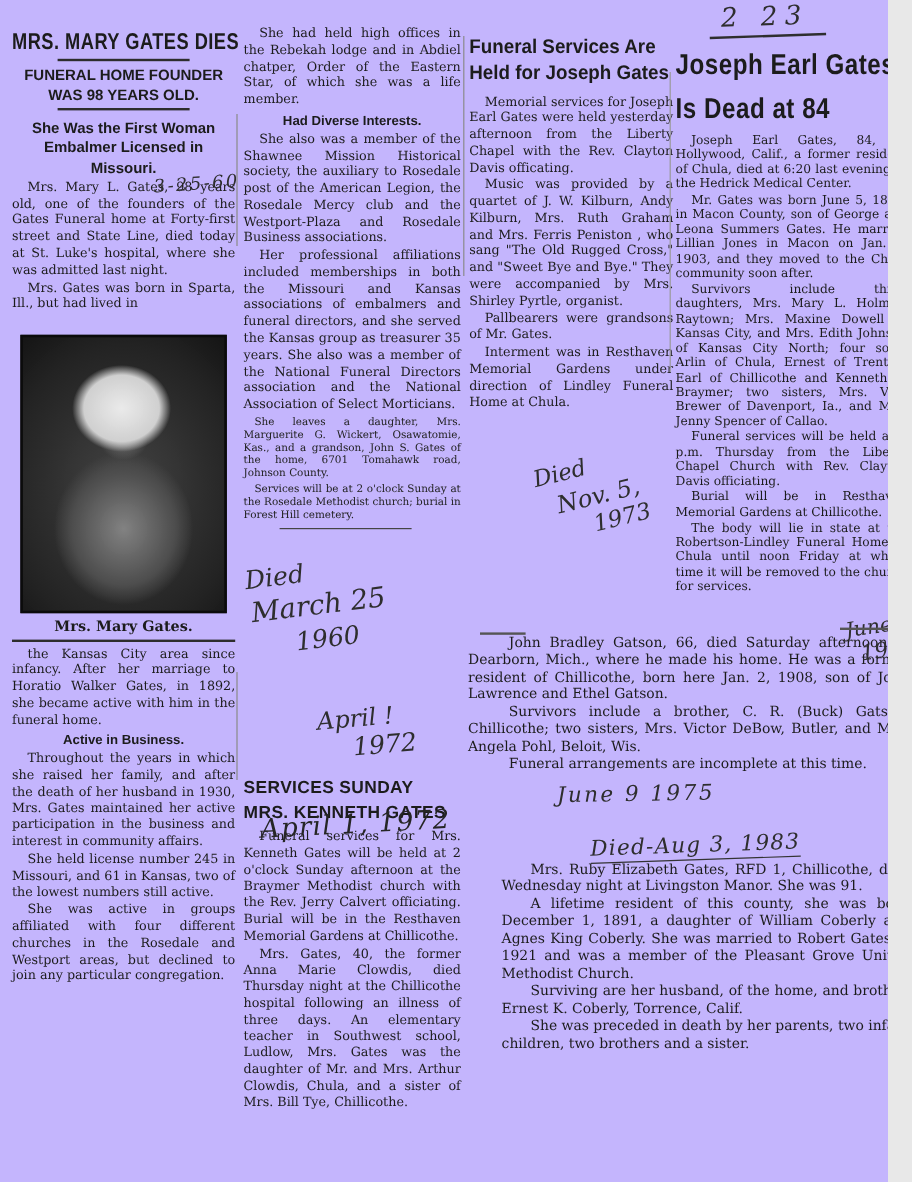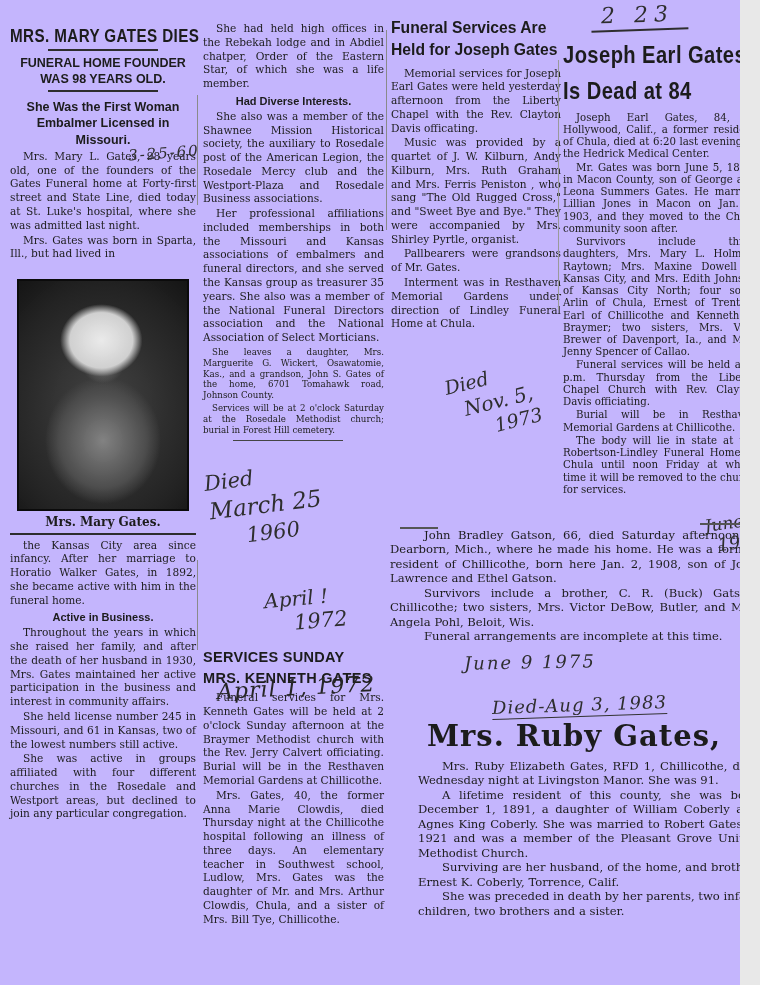--- a/index.html
+++ b/index.html
@@ -2,21 +2,21 @@
 <html><head>
 <meta charset="utf-8">
 <style>
   html,body{margin:0;padding:0;background:#e8e8e8;}
   .page{position:relative;width:708px;height:985px;background:#c4b5fd;overflow:hidden;
         font-family:"DejaVu Serif",serif;color:#1c1c1c;padding-left:32px;}
   .col{position:absolute;}
   
   #c1{left:10px;top:26px;width:186px;}
   #c2{left:203px;top:22px;width:181px;}
-  #c3{left:391px;top:16px;width:170px;}
+  #c3{left:391px;top:28px;width:170px;}
   #c4{left:563px;top:2px;width:193px;}
   #bottom{left:390px;top:528px;width:368px;}
   
   .sans{font-family:"Liberation Sans",sans-serif;font-weight:bold;}
   .h-main{font-size:19px;line-height:1.05;margin:0 0 2px;white-space:nowrap;
           transform:scaleX(.8);transform-origin:0 50%;width:125%;letter-spacing:.5px;}
   .h-sub{font-size:12.5px;line-height:1.25;text-align:center;margin:5px 4px 3px;}
   .h-sub2{font-size:12.5px;line-height:1.3;text-align:center;margin:7px 6px 2px;}
   .h-inline{font-size:11px;text-align:center;margin:4px 0 3px;font-family:"Liberation Sans",sans-serif;font-weight:bold;}
   .rule{height:2px;background:#2d2d2d;margin:3px auto;} .r-w110{width:110px;}
@@ -98,21 +98,21 @@
     <p class="b">She held license number 245 in Missouri, and 61 in Kansas, two of the lowest numbers still active.</p>
     <p class="b">She was active in groups affiliated with four different churches in the Rosedale and Westport areas, but declined to join any particular congregation.</p>
   </section>
 
   <section class="col" id="c2">
     <p class="b">She had held high offices in the Rebekah lodge and in Abdiel chatper, Order of the Eastern Star, of which she was a life member.</p>
     <h4 class="h-inline">Had Diverse Interests.</h4>
     <p class="b">She also was a member of the Shawnee Mission Historical society, the auxiliary to Rosedale post of the American Legion, the Rosedale Mercy club and the Westport-Plaza and Rosedale Business associations.</p>
     <p class="b">Her professional affiliations included memberships in both the Missouri and Kansas associations of embalmers and funeral directors, and she served the Kansas group as treasurer 35 years. She also was a member of the National Funeral Directors association and the National Association of Select Morticians.</p>
     <p class="fine">She leaves a daughter, Mrs. Marguerite G. Wickert, Osawatomie, Kas., and a grandson, John S. Gates of the home, 6701 Tomahawk road, Johnson County.</p>
-    <p class="fine">Services will be at 2 o'clock Saturday at the Rosedale Methodist church; burial in Forest Hill cemetery.</p>
+    <p class="fine">Services will be at 2 o'clock Sunday at the Rosedale Methodist church; burial in Forest Hill cemetery.</p>
     <div class="rule-short"></div>
 
     <div class="hw hw-died60">
       <span class="l1">Died</span>
       <span class="l2">March 25</span>
       <span class="l3">1960</span>
     </div>
 
     <div class="hw hw-april">
       <span class="l1">April !</span>
@@ -161,21 +161,20 @@
         <span class="l2">1975</span>
       </div>
       <p class="bw">John Bradley Gatson, 66, died Saturday afternoon in Dearborn, Mich., where he made his home. He was a former resident of Chillicothe, born here Jan. 2, 1908, son of John Lawrence and Ethel Gatson.</p>
       <p class="bw">Survivors include a brother, C. R. (Buck) Gatson, Chillicothe; two sisters, Mrs. Victor DeBow, Butler, and Mrs. Angela Pohl, Beloit, Wis.</p>
       <p class="bw">Funeral arrangements are incomplete at this time.</p>
       <div class="hw hw-june-below">June 9 1975</div>
     </div>
 
     <div>
       <div class="hw hw-died83">Died-Aug 3, 1983</div>
-      <h1 class="h-ruby">Mrs. Ruby Gates,</h1>
       <div class="ruby-body">
         <p class="bw" style="text-indent:24px;">Mrs. Ruby Elizabeth Gates, RFD 1, Chillicothe, died Wednesday night at Livingston Manor. She was 91.</p>
         <p class="bw" style="text-indent:24px;">A lifetime resident of this county, she was born December 1, 1891, a daughter of William Coberly and Agnes King Coberly. She was married to Robert Gates in 1921 and was a member of the Pleasant Grove United Methodist Church.</p>
         <p class="bw" style="text-indent:24px;">Surviving are her husband, of the home, and brother, Ernest K. Coberly, Torrence, Calif.</p>
         <p class="bw" style="text-indent:24px;">She was preceded in death by her parents, two infant children, two brothers and a sister.</p>
 
       </div>
     </div>
   </section>
 

